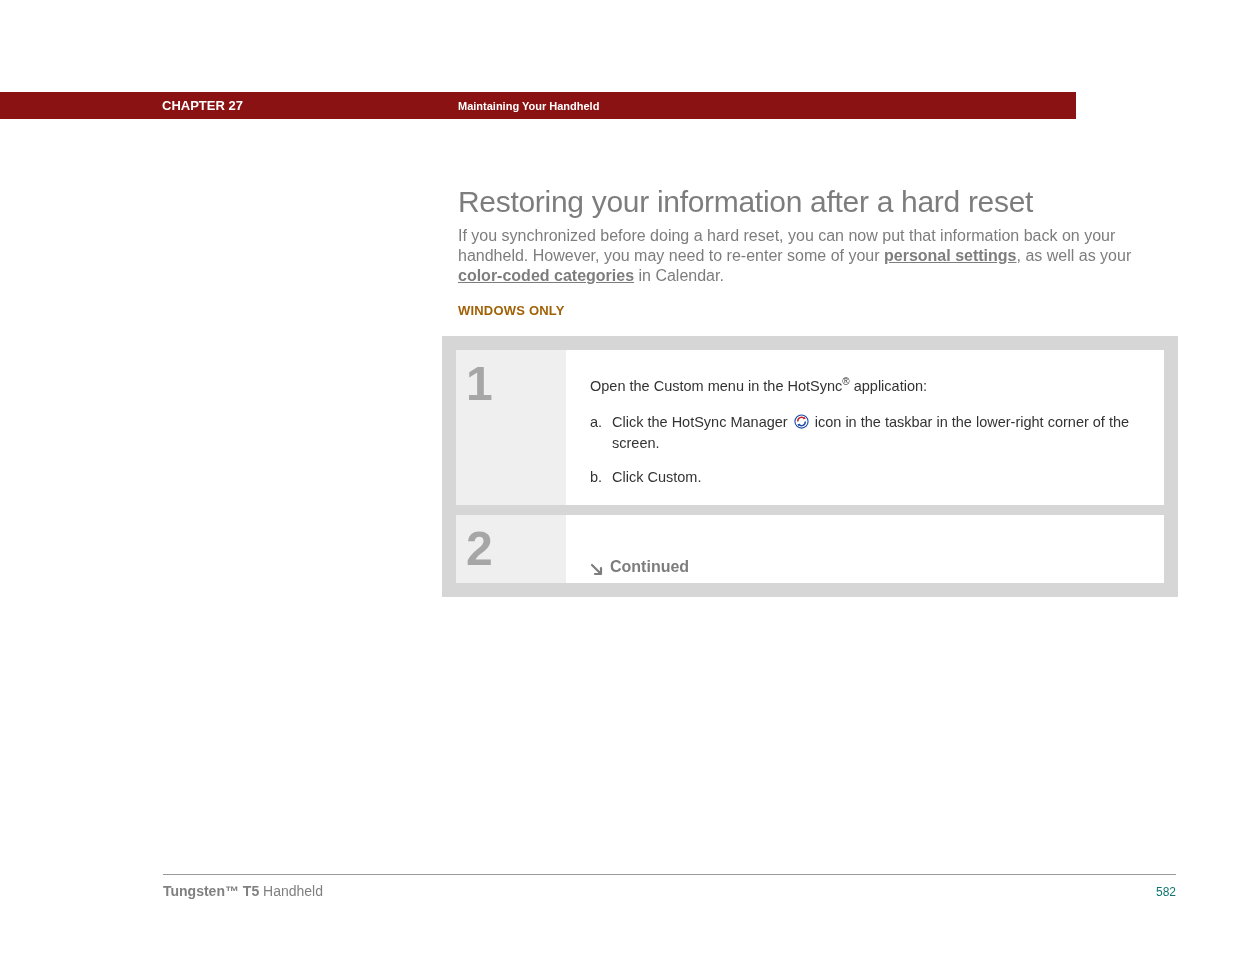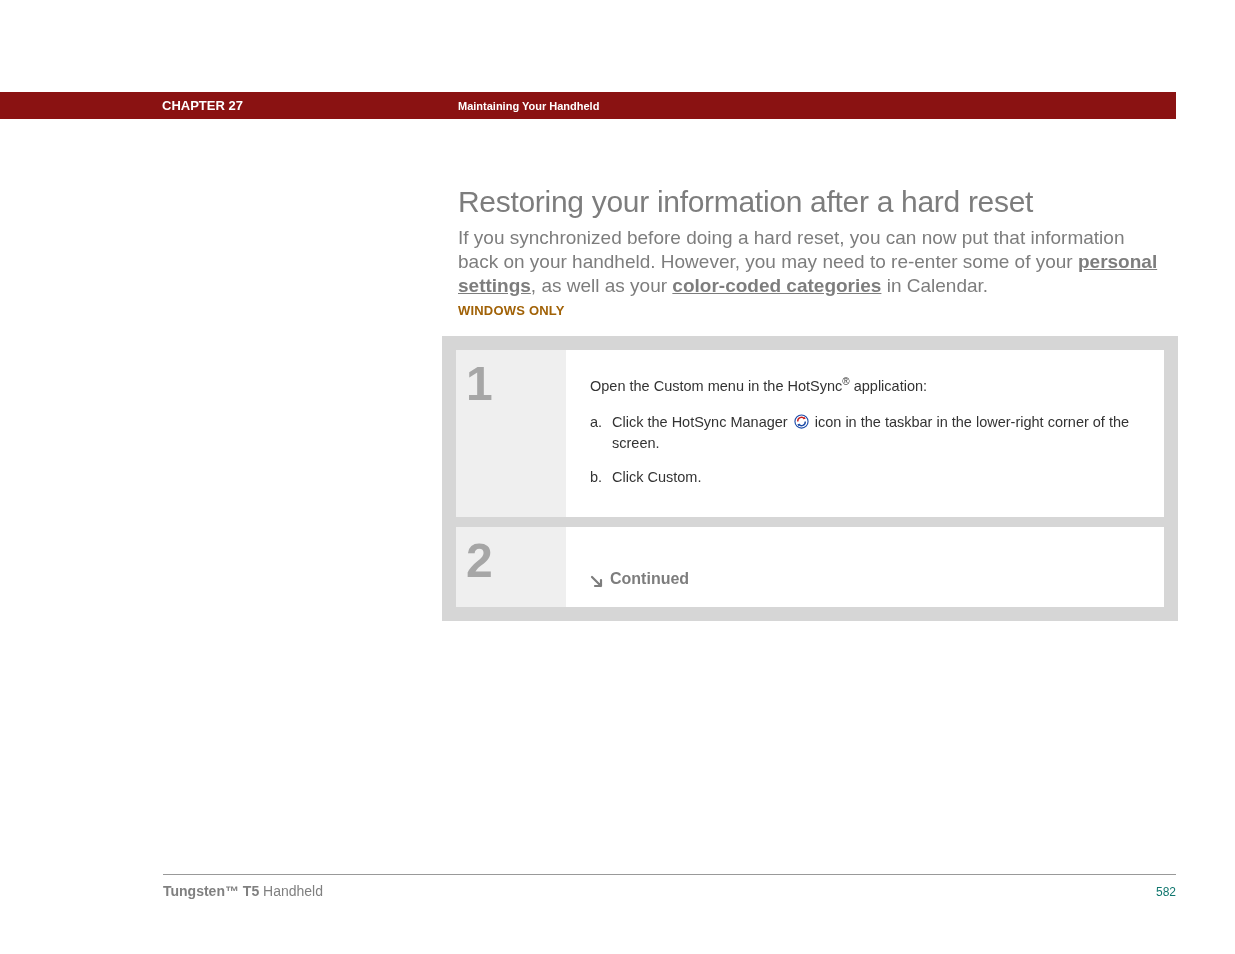--- a/index.html
+++ b/index.html
@@ -8,21 +8,21 @@
     background: #ffffff;
     width: 1235px;
     height: 954px;
     position: relative;
     color: #333;
   }
   .header-band {
     position: absolute;
     top: 92px;
     left: 0;
-    width: 1176px;
+    width: 1076px;
     height: 27px;
     background: #8a1212;
     display: flex;
     align-items: center;
   }
   .header-chapter {
     position: absolute;
     left: 162px;
     color: #fff;
     font-weight: bold;
@@ -42,21 +42,21 @@
     font-size: 30px;
     color: #7d7d7d;
     font-weight: 500;
     letter-spacing: -0.3px;
   }
   .intro-text {
     position: absolute;
     left: 458px;
     top: 226px;
     width: 700px;
-    font-size: 19px;
+    font-size: 16px;
     color: #7d7d7d;
     line-height: 1.25;
   }
   .intro-text a {
     color: #7d7d7d;
     text-decoration: underline;
     font-weight: bold;
   }
   .windows-only {
     position: absolute;
@@ -89,21 +89,21 @@
     padding-top: 10px;
   }
   .step-num span {
     font-size: 48px;
     font-weight: bold;
     color: #a6a6a6;
     line-height: 1;
   }
   .step-body {
     flex: 1;
-    padding: 24px 24px 16px 24px;
+    padding: 24px 24px 4px 24px;
     font-size: 14.5px;
     color: #333;
     line-height: 1.5;
   }
   .step-body .open-line {
     margin-bottom: 14px;
   }
   .step-body sup { font-size: 10px; }
   .sub-list { margin-top: 6px; }
   .sub-item {

